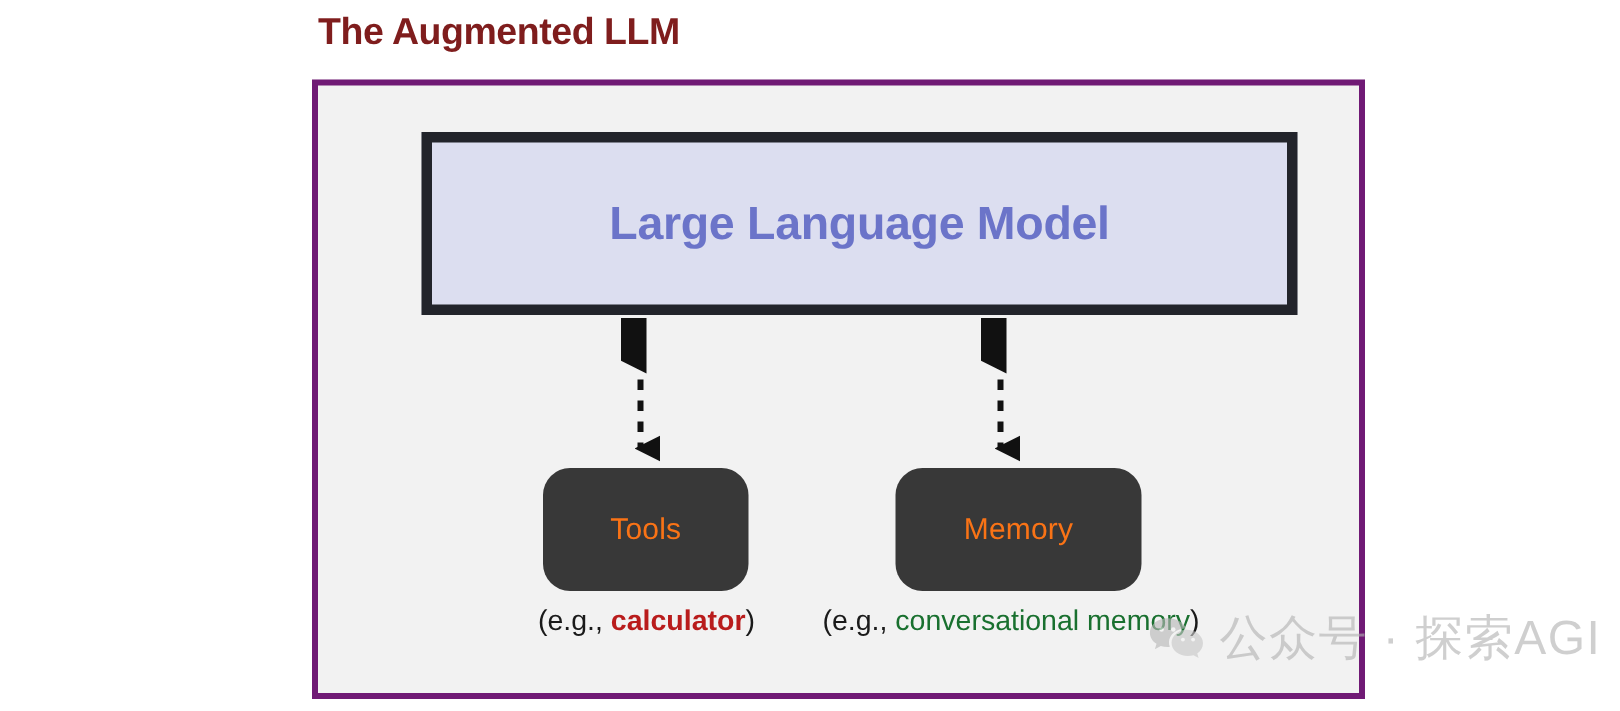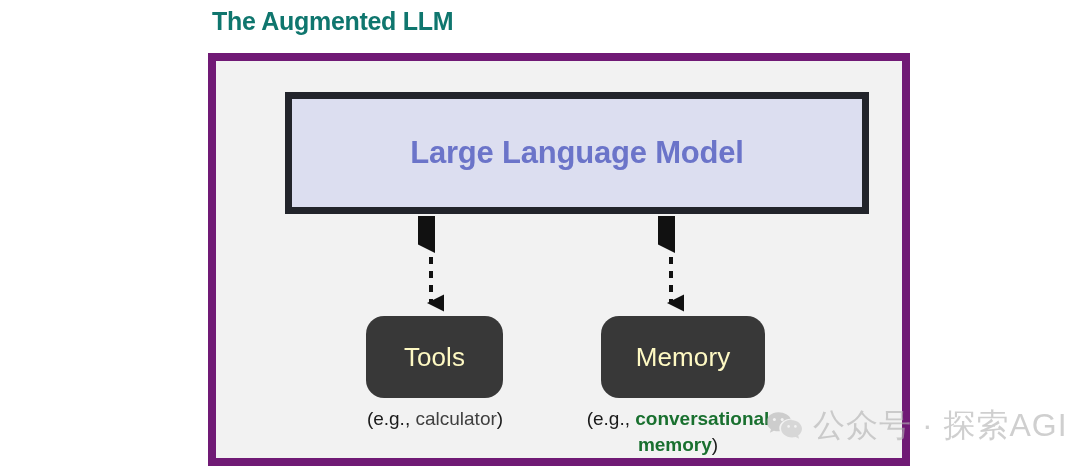--- a/index.html
+++ b/index.html
@@ -16,35 +16,35 @@
     -webkit-font-smoothing: antialiased;
   }
 
   
   #figure-title {
     position: absolute;
     left: 212px;
     top: 7px;
     font-size: 25px;
     font-weight: bold;
-    color: #0f766e;
+    color: #7f1d1d;
     letter-spacing: -0.3px;
     white-space: nowrap;
   }
 
   
   #diagram-frame {
     position: absolute;
     left: 208px;
     top: 53px;
     width: 702px;
     height: 413px;
     box-sizing: border-box;
     background: #f2f2f2;
-    border: 8px solid #701a75;
+    border: 4px solid #701a75;
   }
 
   
   #llm-box {
     position: absolute;
     left: 69px;   
     top: 31px;    
     width: 584px;
     height: 122px;
     box-sizing: border-box;
@@ -78,22 +78,22 @@
     top: 255px;   
     height: 82px;
     box-sizing: border-box;
     background: #383838;
     border-radius: 18px;
     display: flex;
     align-items: center;
     justify-content: center;
   }
   .node-box .node-label {
-    font-size: 26px;
-    color: #fef9c3;
+    font-size: 20px;
+    color: #f97316;
     letter-spacing: 0.1px;
     white-space: nowrap;
   }
   #node-tools  { left: 150px; width: 137px; }  
   #node-memory { left: 385px; width: 164px; }  
 
   
   .caption {
     position: absolute;
     font-size: 19px;
@@ -105,26 +105,26 @@
     left: 112px;
     top: 345px;
     width: 214px;
   }
   #caption-memory {
     left: 333px;
     top: 345px;
     width: 258px;
   }
   .caption .hl-red {
-    color: #404040;
-    font-weight: normal;
+    color: #b91c1c;
+    font-weight: bold;
   }
   .caption .hl-green {
     color: #19702f;
-    font-weight: bold;
+    font-weight: normal;
   }
 
   
   #watermark {
     position: absolute;
     left: 766px;
     top: 404px;
     display: flex;
     align-items: center;
     gap: 9px;

